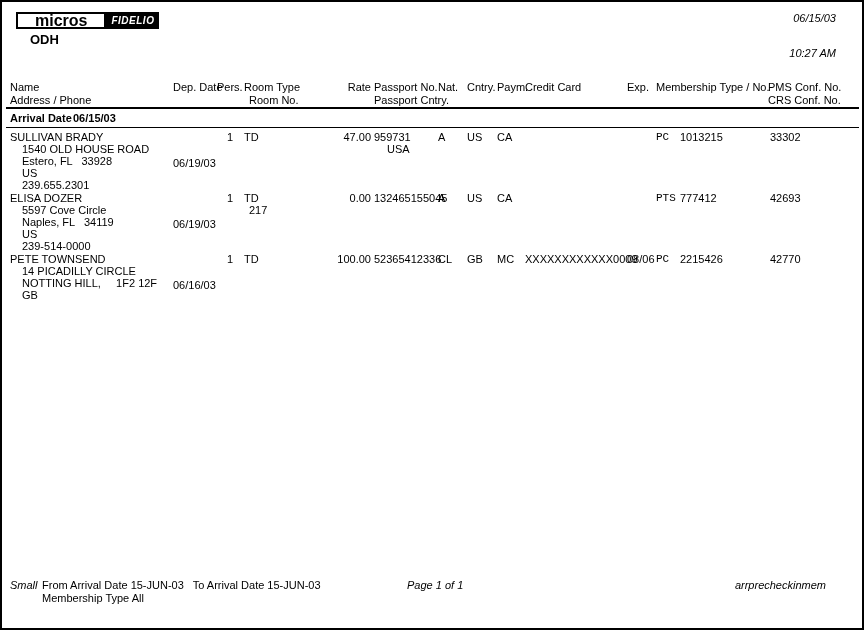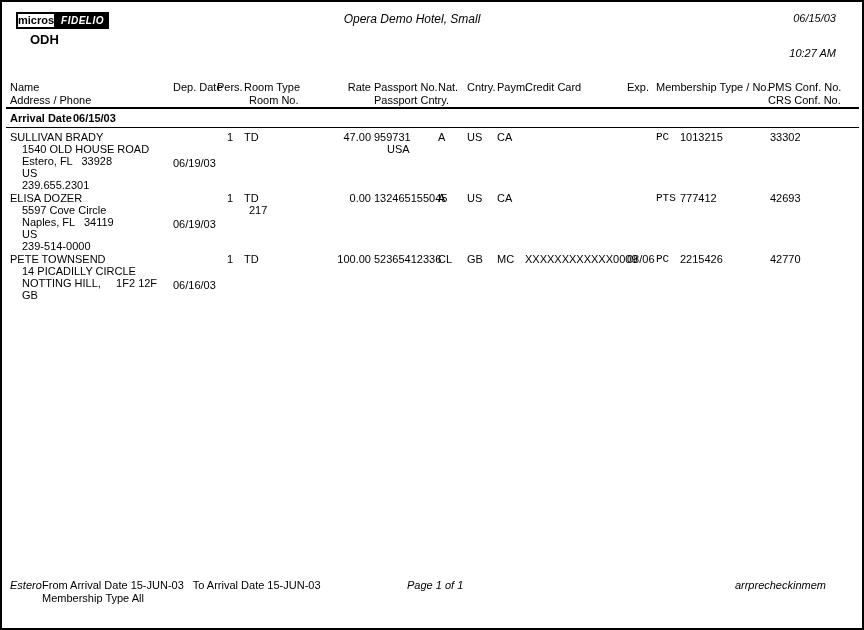--- a/index.html
+++ b/index.html
@@ -22,21 +22,21 @@
   }
   .italic { font-style: italic; }
   .bold   { font-weight: bold; }
   .center { text-align: center; }
   .rule   { position: absolute; left: 4px; right: 3px; background: #000; }
 
   
   .logo { position: absolute; left: 14px; top: 10px; display: flex; align-items: stretch; }
   .logo-micros {
     border: 2px solid #000; background: #fff; color: #000;
-    font-weight: bold; font-size: 11px; line-height: 13px; padding: 0 0;
+    font-weight: bold; font-size: 16px; line-height: 13px; padding: 0 17px;
   }
   .logo-fidelio {
     background: #000; color: #fff; font-weight: bold; font-style: italic;
     font-size: 10px; line-height: 17px; padding: 0 5px; letter-spacing: 0.5px;
   }
 
   
   .row { position: absolute; left: 0; top: 0; width: 100%; }
   .cname   { left: 8px; }
   .caddr   { left: 20px; }
@@ -64,21 +64,20 @@
 <body>
 
 <div class="page">
 
   <div class="logo">
     <span class="logo-micros">micros</span>
     <span class="logo-fidelio">FIDELIO</span>
   </div>
   <div class="t bold" style="left:28px;top:32px;font-size:13px;">ODH</div>
 
-  <div class="t italic center" style="left:0;width:820px;top:11px;font-size:12px;">Opera Demo Hotel, Small</div>
 
   <div class="t italic" style="right:26px;top:10px;">06/15/03</div>
   <div class="t italic" style="right:26px;top:45px;">10:27 AM</div>
 
   <div class="t" style="left:8px;top:79px;">Name</div>
   <div class="t" style="left:8px;top:92px;">Address / Phone</div>
   <div class="t" style="left:171px;top:79px;">Dep. Date</div>
   <div class="t" style="left:215px;top:79px;">Pers.</div>
   <div class="t" style="left:242px;top:79px;">Room Type</div>
   <div class="t" style="left:247px;top:92px;">Room No.</div>
@@ -153,19 +152,19 @@
     <div class="t cnat">CL</div>
     <div class="t ccntry">GB</div>
     <div class="t cpaym">MC</div>
     <div class="t ccc">XXXXXXXXXXXX0009</div>
     <div class="t cexp">08/06</div>
     <div class="t cmtype">PC</div>
     <div class="t cmno">2215426</div>
     <div class="t cconf">42770</div>
   </div>
 
-  <div class="t italic" style="left:8px;top:577px;">Estero</div>
+  <div class="t italic" style="left:8px;top:577px;">Small</div>
   <div class="t" style="left:40px;top:577px;">From Arrival Date 15-JUN-03   To Arrival Date 15-JUN-03</div>
   <div class="t" style="left:40px;top:590px;">Membership Type All</div>
   <div class="t italic" style="left:405px;top:577px;">Page 1 of 1</div>
   <div class="t italic" style="right:36px;top:577px;">arrprecheckinmem</div>
 
 </div>
 
 </body></html>

